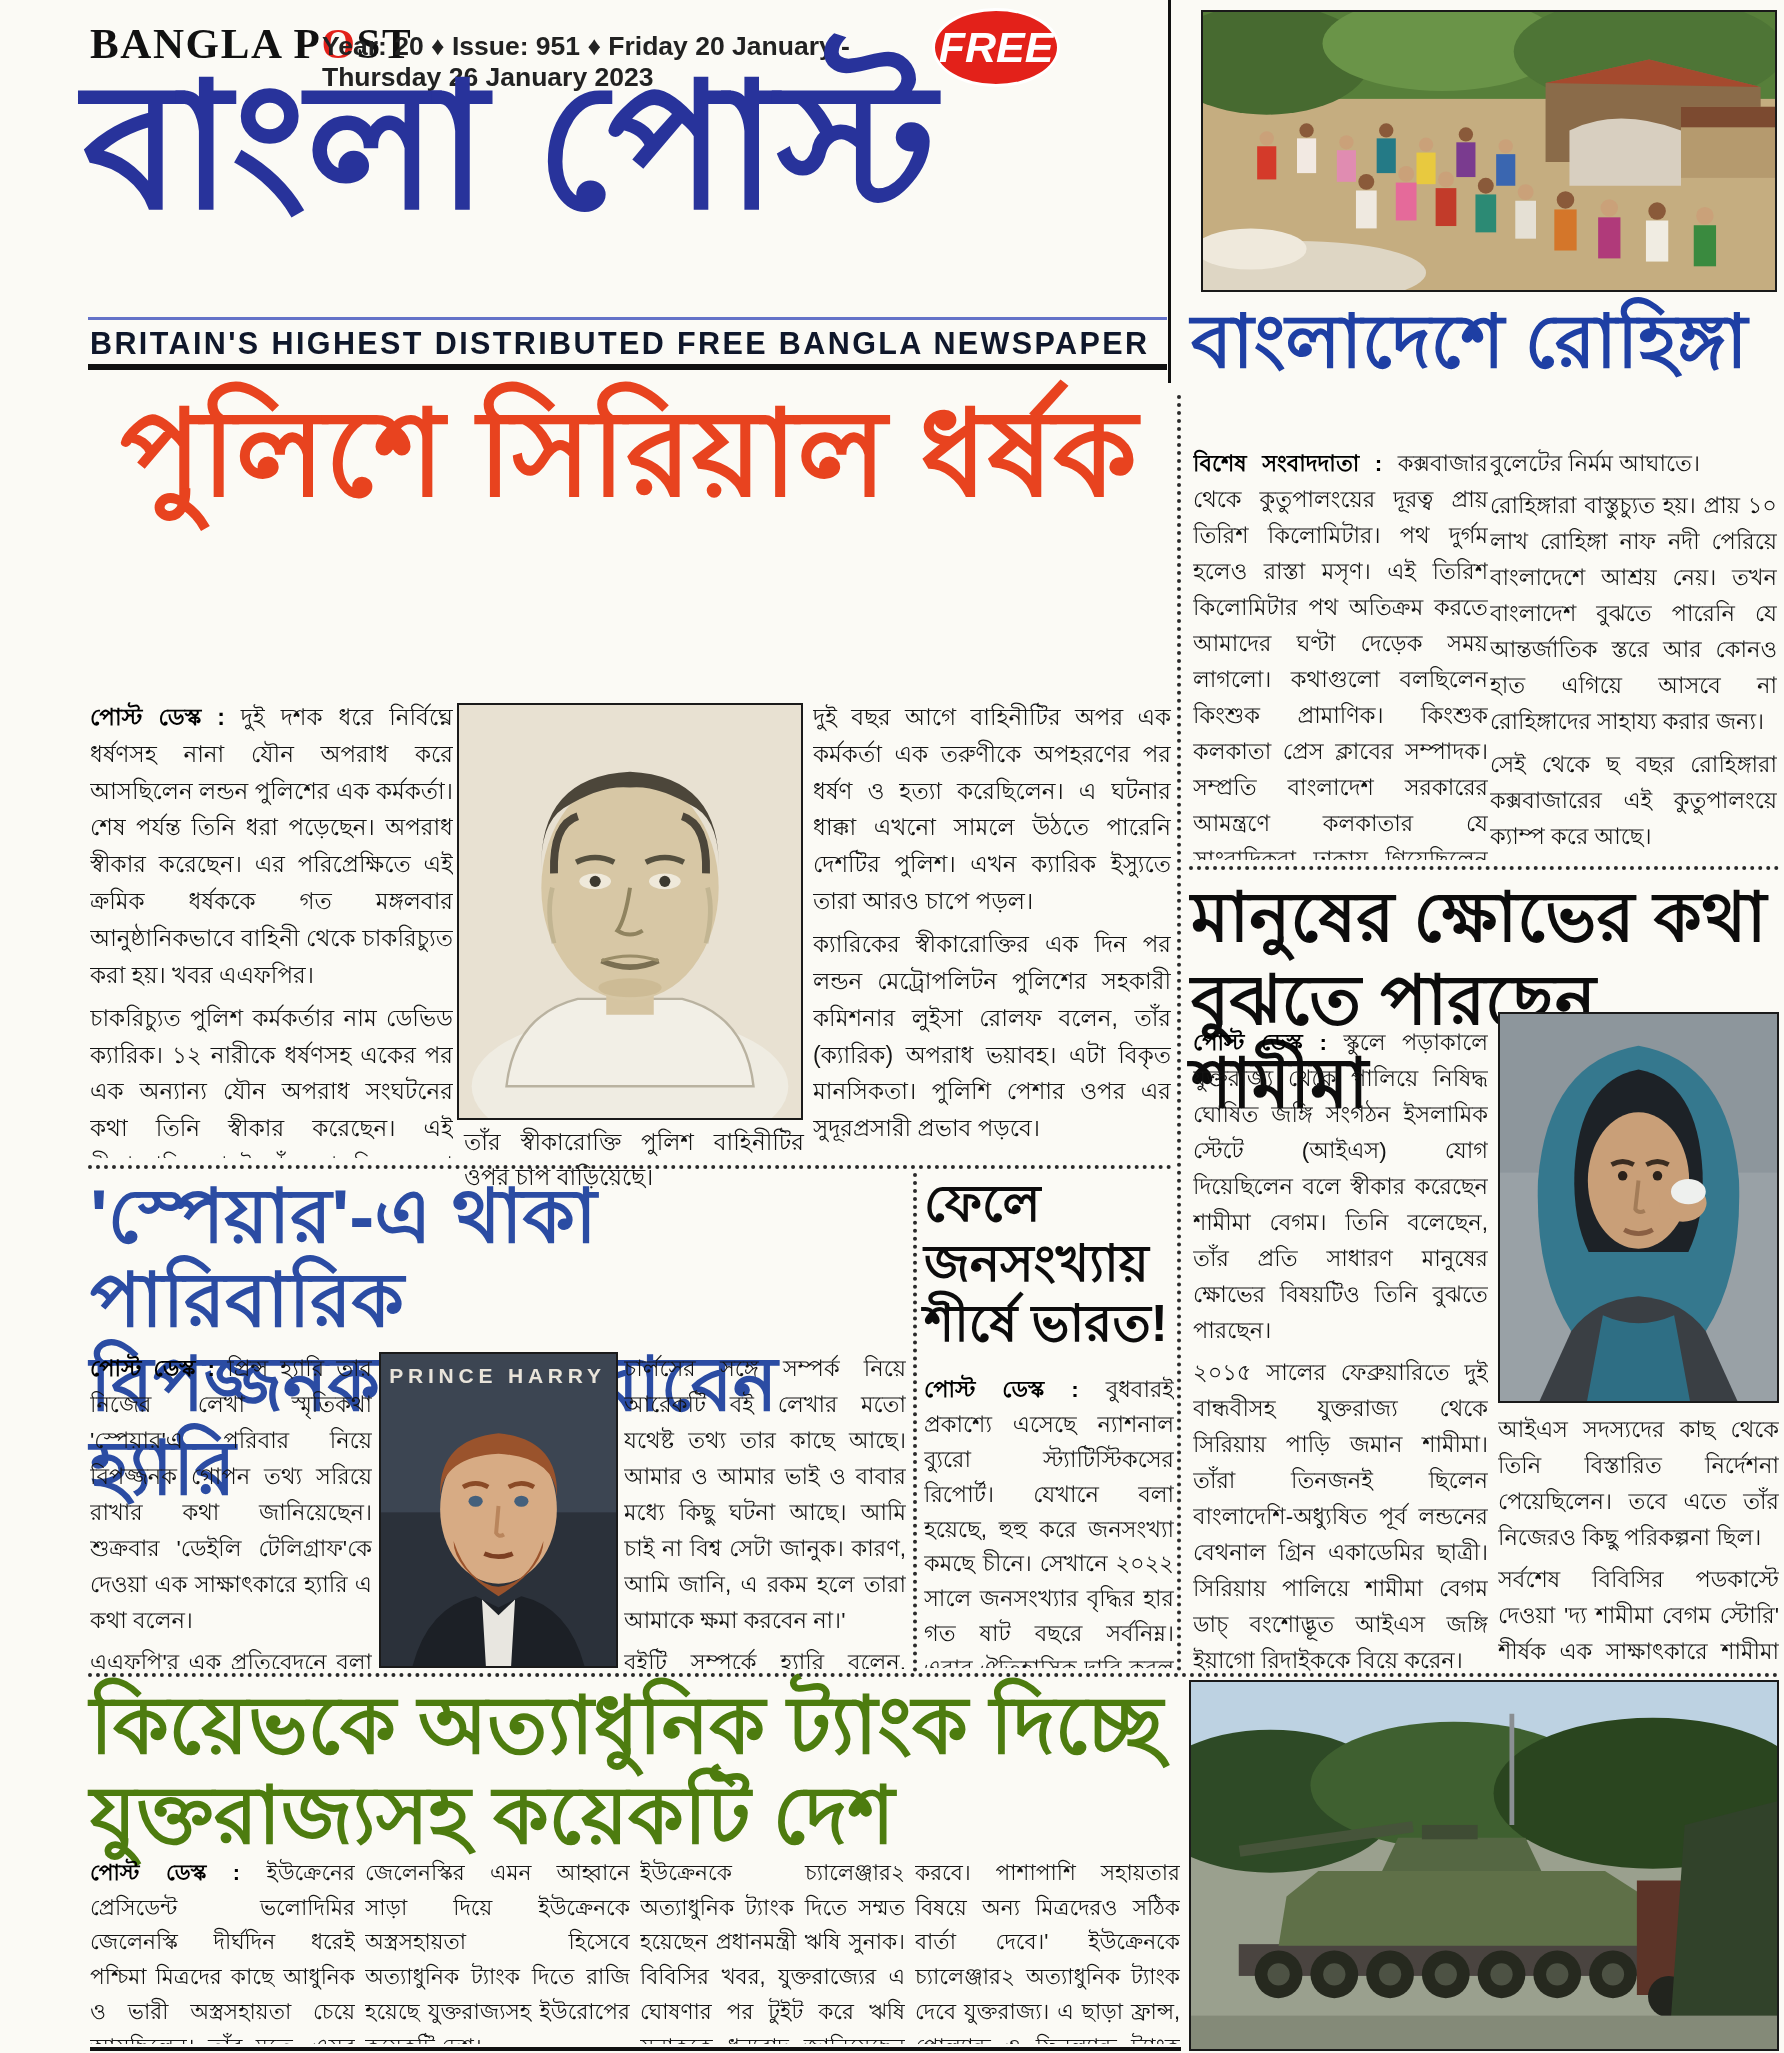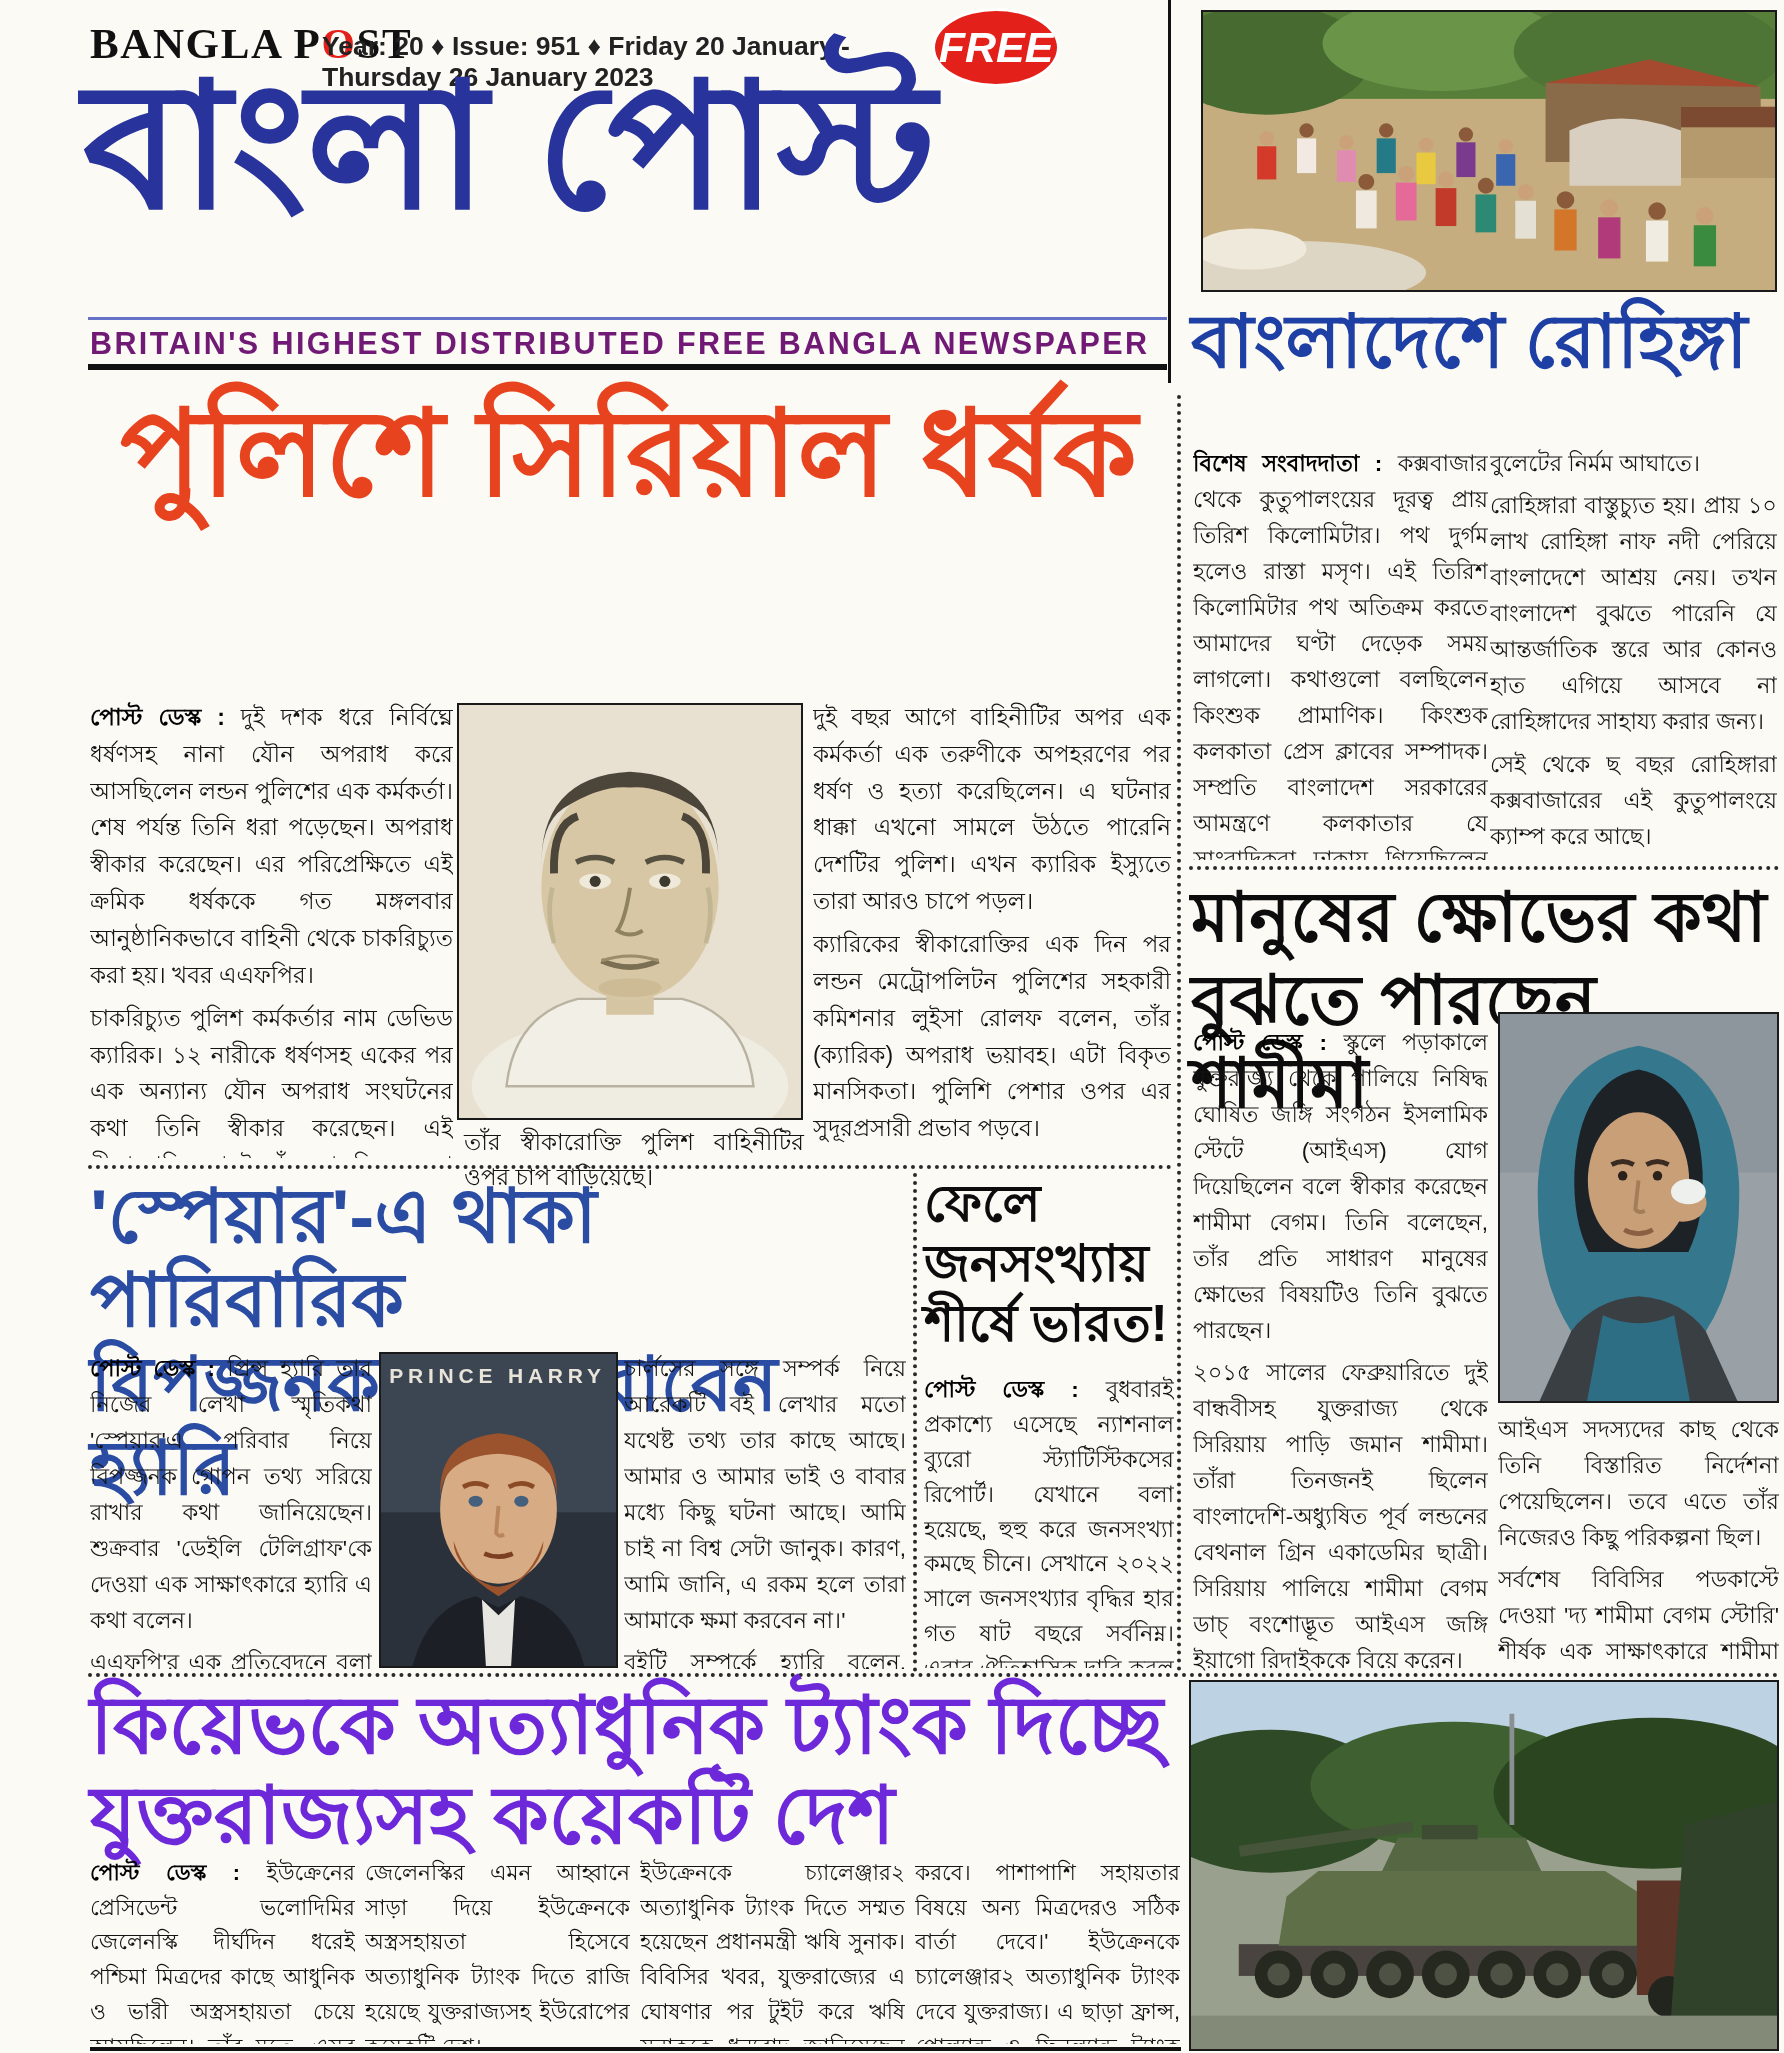--- a/index.html
+++ b/index.html
@@ -15,21 +15,21 @@
   .dottedh { border-top:4px dotted #2a2a2a; height:0; }
   .dottedv { border-left:4px dotted #2a2a2a; width:0; }
   .headline { font-weight:bold; }
   .brand { font-weight:bold; letter-spacing:1.6px; color:#111; font-size:43px; font-family:"Liberation Serif","DejaVu Serif",serif; }
   .brand .o { color:#e3211a; }
   .issue-line { font-size:26.5px; color:#222; font-weight:bold; }
   .free-badge { background:#e3211a; color:#fff; font-style:italic; font-weight:bold;
     border-radius:50%; display:flex; align-items:center; justify-content:center;
     font-size:43px; border:3.2px solid #fff; z-index:5; }
   .masthead { color:#28339b; font-weight:bold; font-size:175px; line-height:1.25; white-space:nowrap; }
-  .tagline { font-weight:bold; font-size:30.5px; letter-spacing:2.4px; color:#701a75; text-align:justify; }
+  .tagline { font-weight:bold; font-size:30.5px; letter-spacing:2.4px; color:#0f172a; text-align:justify; }
   .rule-blue { background:#6472c8; }
   .rule-black { background:#111; }
   .caption { font-size:23px; line-height:1.5; color:#141414; text-align:justify; }
   .photo-label { color:#e9e4da; font-weight:bold; letter-spacing:4.8px; font-size:21px; text-align:center; z-index:3; }
 </style>
 </head>
 <body>
 
 <div class="page">
 
@@ -220,21 +220,21 @@
 
   <div class="abs headline" style="left:924px; top:1174px; width:250px; font-size:51px; line-height:1.18; color:#0c0c0c;">
     <div>ফেলে জনসংখ্যায়</div>
     <div>শীর্ষে ভারত!</div>
   </div>
   <div class="abs col" style="left:924px; top:1373px; width:250px; height:295px; font-size:22.5px; line-height:1.55;">
     <p><b class="leadin">পোস্ট ডেস্ক :</b> <span>বুধবারই প্রকাশ্যে এসেছে ন্যাশনাল ব্যুরো স্ট্যাটিস্টিকসের রিপোর্ট। যেখানে বলা হয়েছে, হুহু করে জনসংখ্যা কমছে চীনে। সেখানে ২০২২ সালে জনসংখ্যার বৃদ্ধির হার গত ষাট বছরে সর্বনিম্ন। এবার ঐতিহাসিক দাবি করল ব্লুমবার্গ। তাদের তথ্য অনুযায়ী, চীনের জনসংখ্যা কমা ও বেড়ে যাওয়ার কারণে ইতিমধ্যে শি জিন পিংয়ের দেশকে ছাপিয়ে ভারতই জনসংখ্যায় শীর্ষস্থান দখল করেছে। উল্লেখ্য, গত বছর জাতিসংঘের একটি রিপোর্টে বলা হয়েছিল, দ্রুত</span> </p>
   </div>
 
   <div class="abs dottedh" style="left:88px; top:1673px; width:1691px;"></div>
-  <div class="abs headline" style="left:90px; top:1681px; width:1091px; font-size:80px; line-height:1.12; color:#6d28d9;">
+  <div class="abs headline" style="left:90px; top:1681px; width:1091px; font-size:80px; line-height:1.12; color:#4d7c0f;">
     <div>কিয়েভকে অত্যাধুনিক ট্যাংক দিচ্ছে</div>
     <div>যুক্তরাজ্যসহ কয়েকটি দেশ</div>
   </div>
   <div class="abs photo" style="left:1189px; top:1680px; width:590px; height:371px;">
     <svg viewBox="0 0 736 462" preserveAspectRatio="none">
       <rect width="736" height="462" fill="#9aa08e"></rect>
       <rect width="736" height="170" fill="#bdd2e2"></rect>
       <ellipse cx="100" cy="150" rx="160" ry="90" fill="#2e4a26"></ellipse>
       <ellipse cx="330" cy="130" rx="180" ry="80" fill="#3f6030"></ellipse>
       <ellipse cx="580" cy="140" rx="200" ry="95" fill="#2a451f"></ellipse>

